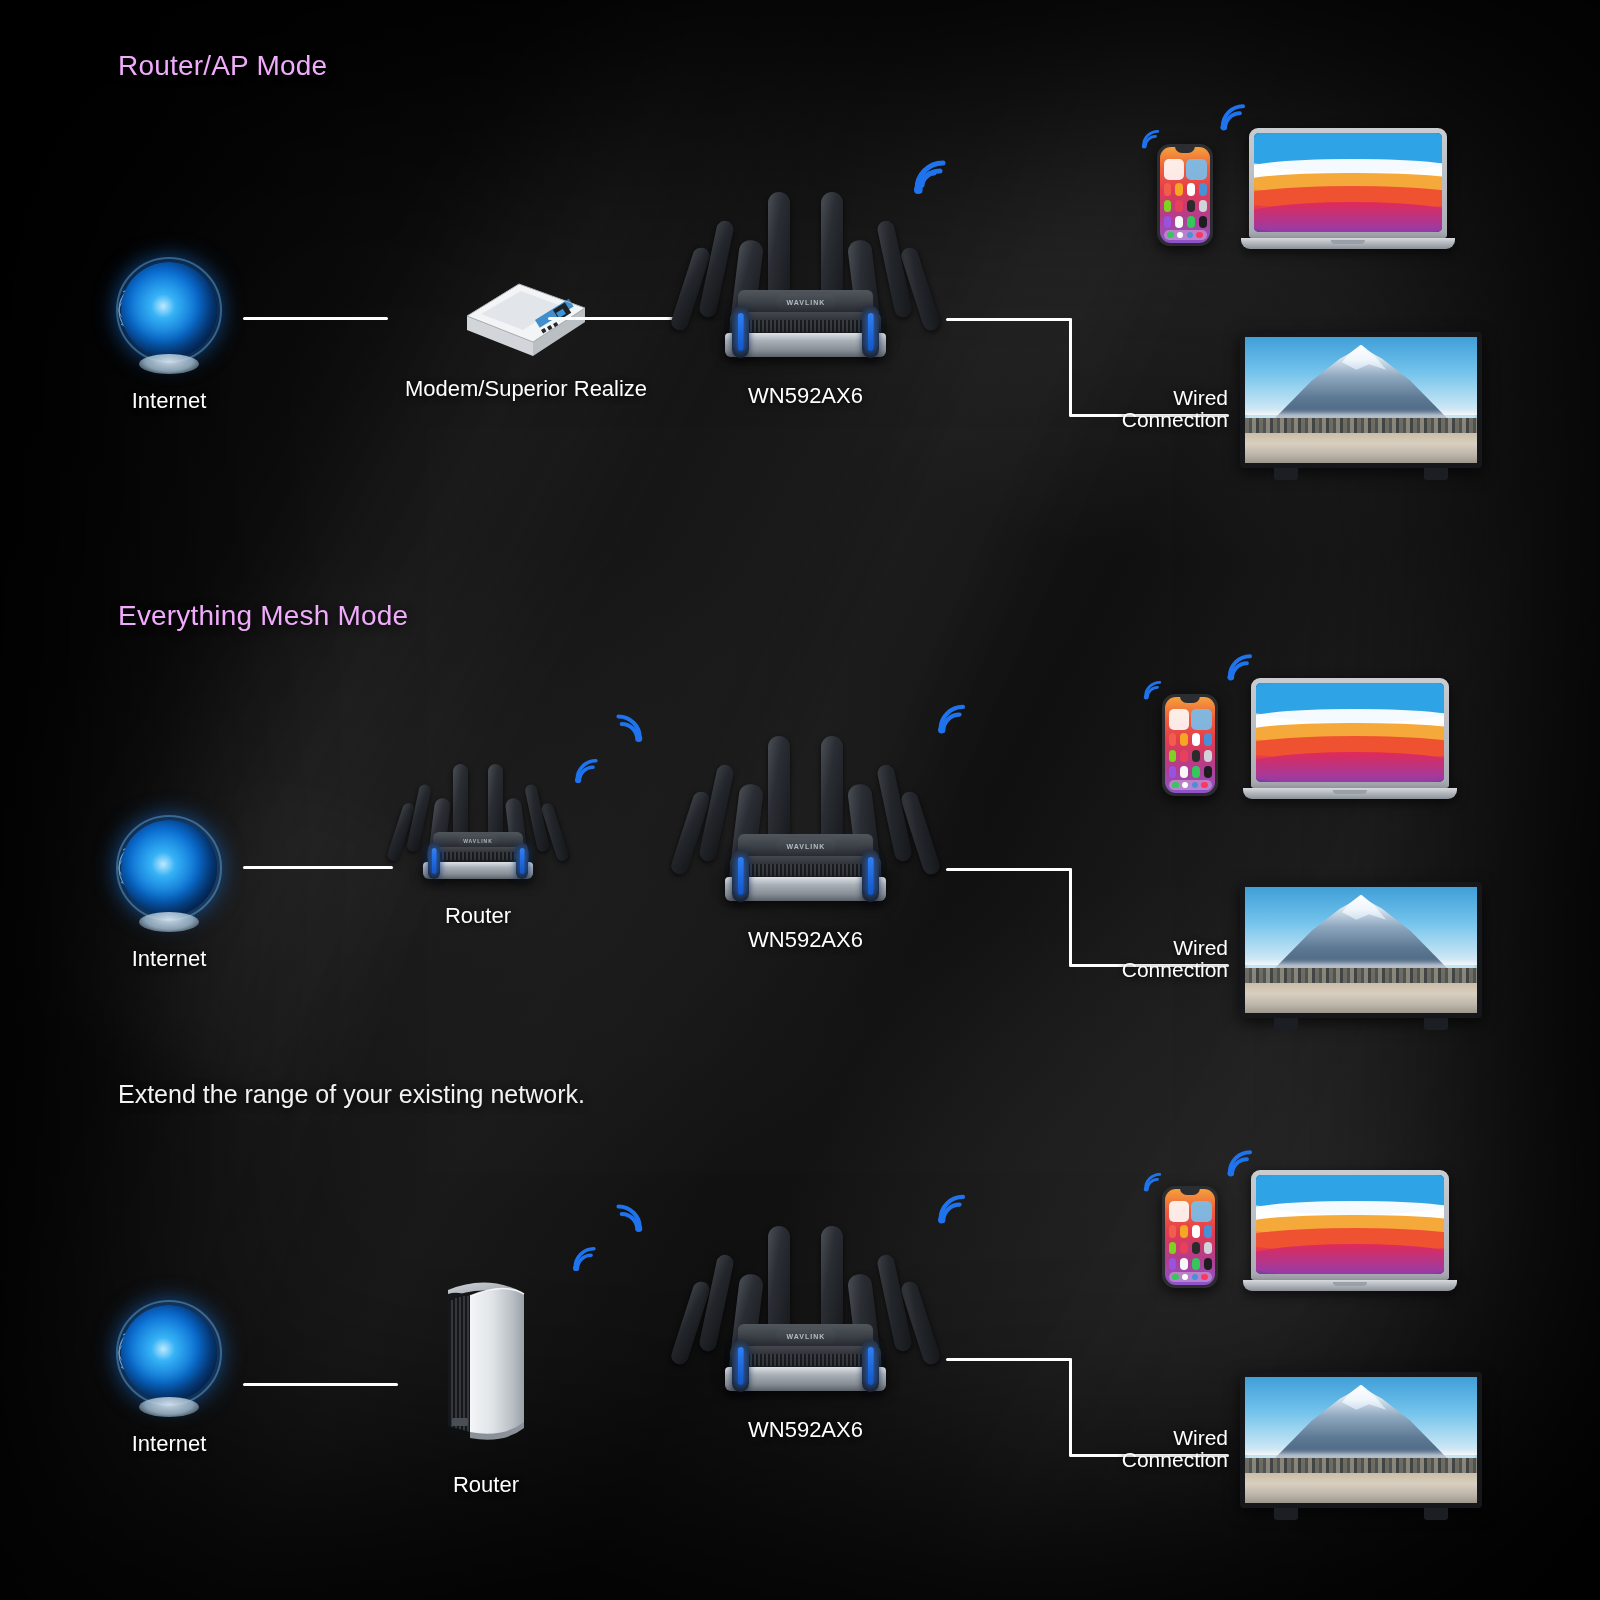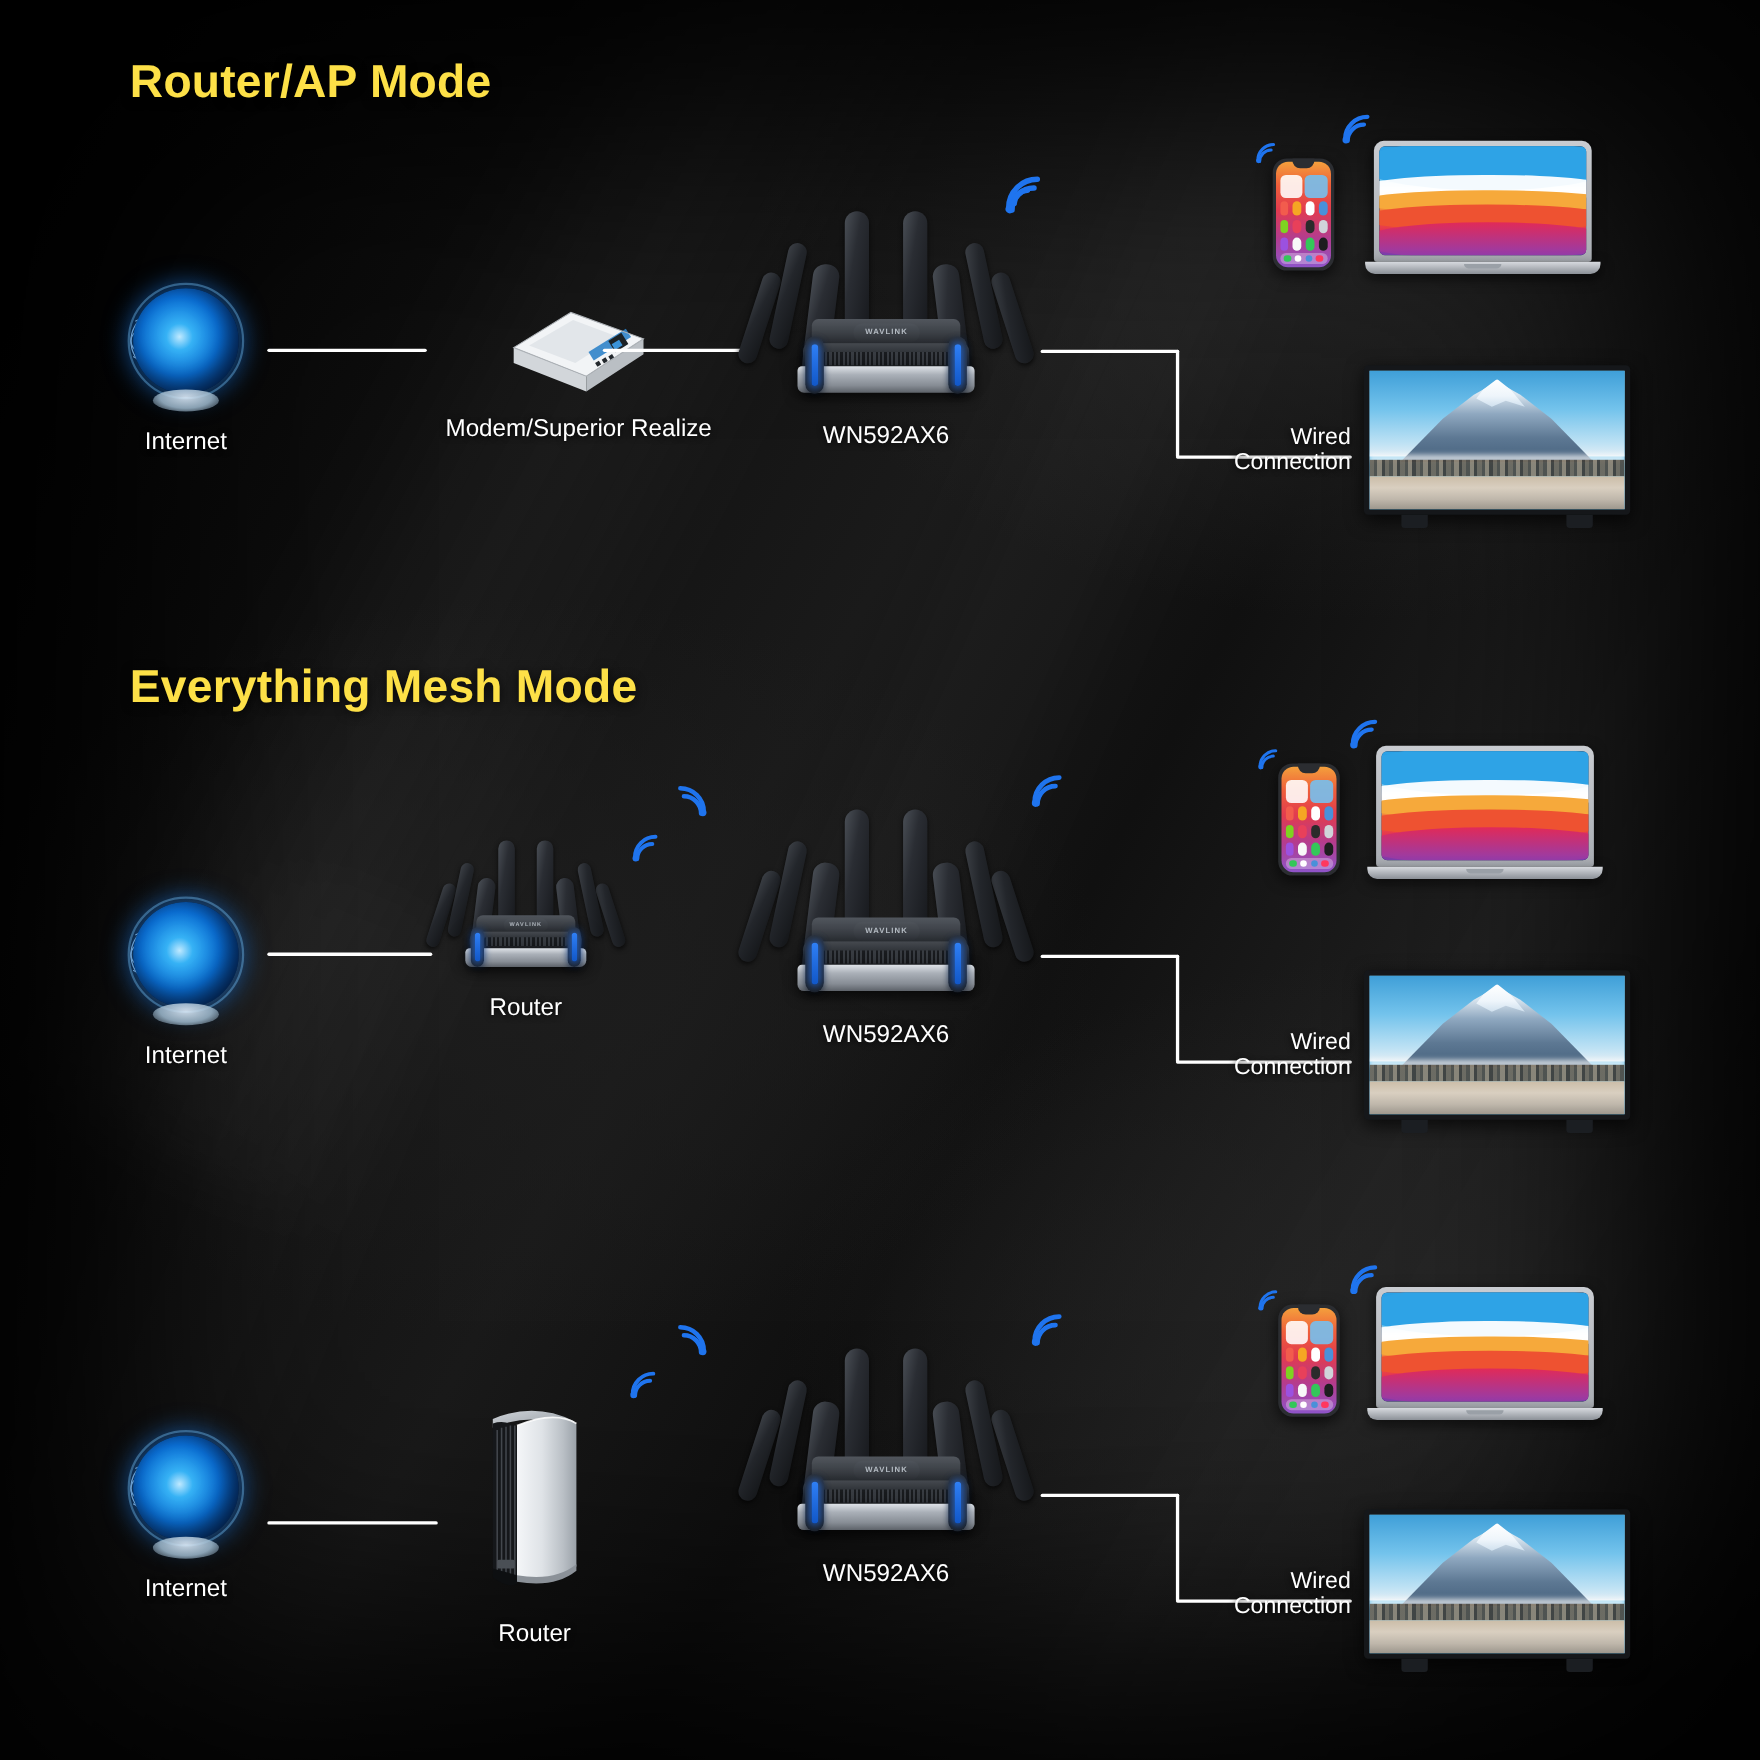--- a/index.html
+++ b/index.html
@@ -29,21 +29,21 @@
   .s2{left:900px;top:-260px;width:260px;height:1200px;transform:rotate(24deg);opacity:.7;}
   .s3{left:1180px;top:420px;width:420px;height:1300px;transform:rotate(30deg);opacity:.55;}
   .s4{left:20px;top:780px;width:300px;height:900px;transform:rotate(22deg);opacity:.45;}
   .vig{box-shadow:inset 0 0 420px 120px rgba(0,0,0,.92);}
 
   .page{position:relative;width:1600px;height:1600px;z-index:3;}
 
   
   .section{position:absolute;left:0;top:0;width:1600px;}
   .sec-title{
-    font-size:42px;font-weight:bold;letter-spacing:.2px;color:#fde047;
+    font-size:28px;font-weight:normal;letter-spacing:.2px;color:#f0abfc;
     text-shadow:0 2px 10px rgba(0,0,0,.8);
   }
   .sec-sub{
     font-size:25px;font-weight:400;color:#f2f2f2;margin-top:12px;
     text-shadow:0 2px 8px rgba(0,0,0,.8);
   }
   .head-wrap{position:absolute;left:118px;}
 
   
   .node{position:absolute;display:flex;flex-direction:column;align-items:center;}
@@ -584,20 +584,21 @@
         </div>
       </div>
       <div class="tv-foot" style="left:14%;top:136px;height:12px;"></div>
       <div class="tv-foot" style="right:14%;top:136px;height:12px;"></div>
     </div>
   </div>
 
   <div class="section">
 
     <div class="head-wrap" style="top:1068px;">
+      <div class="sec-sub">Extend the range of your existing network.</div>
     </div>
 
     <div class="node" style="left:117px;top:1305px;">
       <div class="globe-wrap">
         <div class="globe"></div>
         <svg width="96" height="96" viewBox="0 0 96 96">
           <defs>
               <clipPath id="gc3">
                 <circle cx="48" cy="48" r="47"></circle>
               </clipPath>

